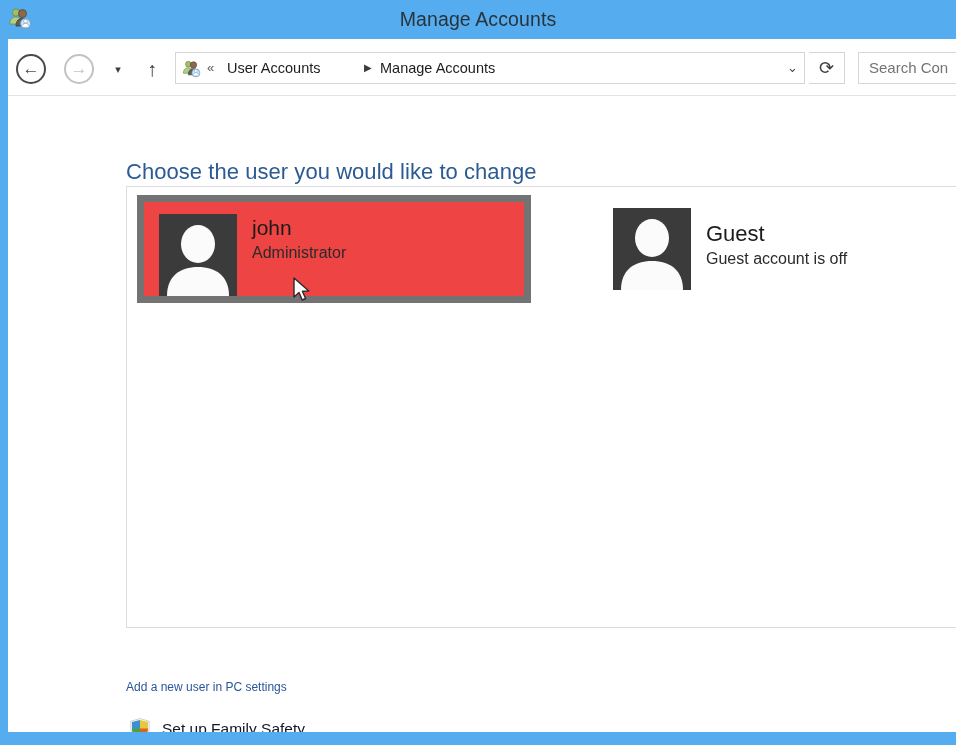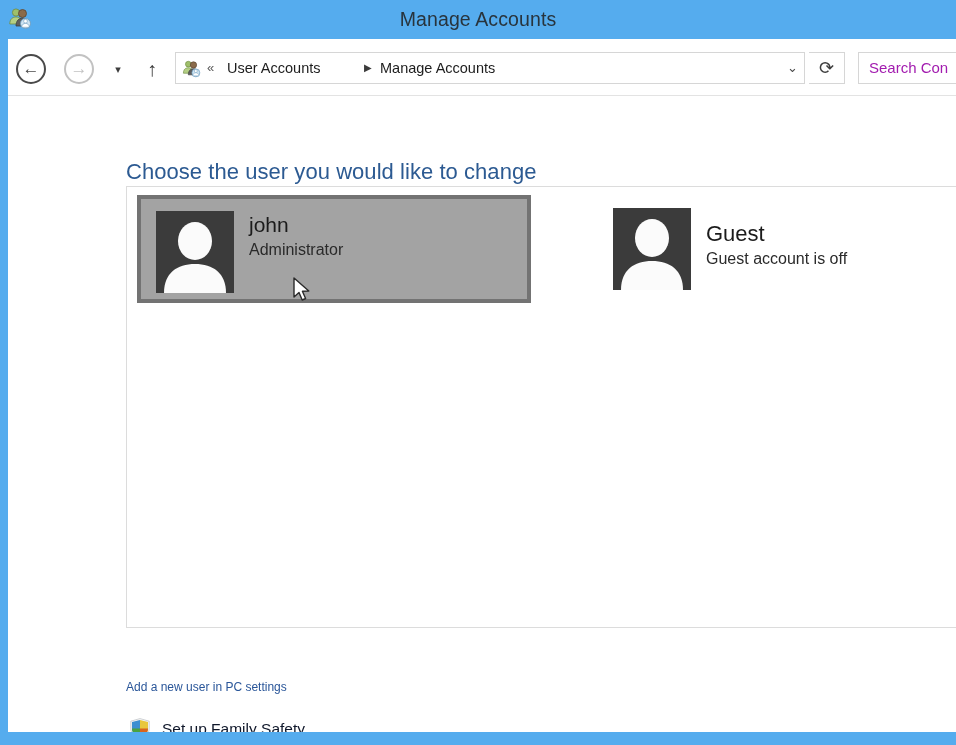--- a/index.html
+++ b/index.html
@@ -208,21 +208,21 @@
     background: #ffffff;
     overflow: hidden;
   }
   #search-placeholder {
     position: absolute;
     left: 10px;
     top: 0;
     height: 30px;
     line-height: 30px;
     font-size: 15px;
-    color: #a21caf;
+    color: #737373;
     white-space: nowrap;
   }
 
   
   #page-heading {
     position: absolute;
     left: 118px;
     top: 120px;
     font-size: 22px;
     color: #2c5a92;
@@ -243,22 +243,22 @@
 
   .account-tile {
     position: absolute;
     box-sizing: border-box;
   }
   #account-tile-john {
     left: 10px;
     top: 8px;
     width: 394px;
     height: 108px;
-    background: #a3a3a3;
-    border: 4px solid #737373;
+    background: #ef4444;
+    border: 7px solid #737373;
   }
   #account-tile-guest {
     left: 470px;
     top: 8px;
     width: 394px;
     height: 108px;
     background: transparent;
     border: 1px solid transparent;
   }
 

